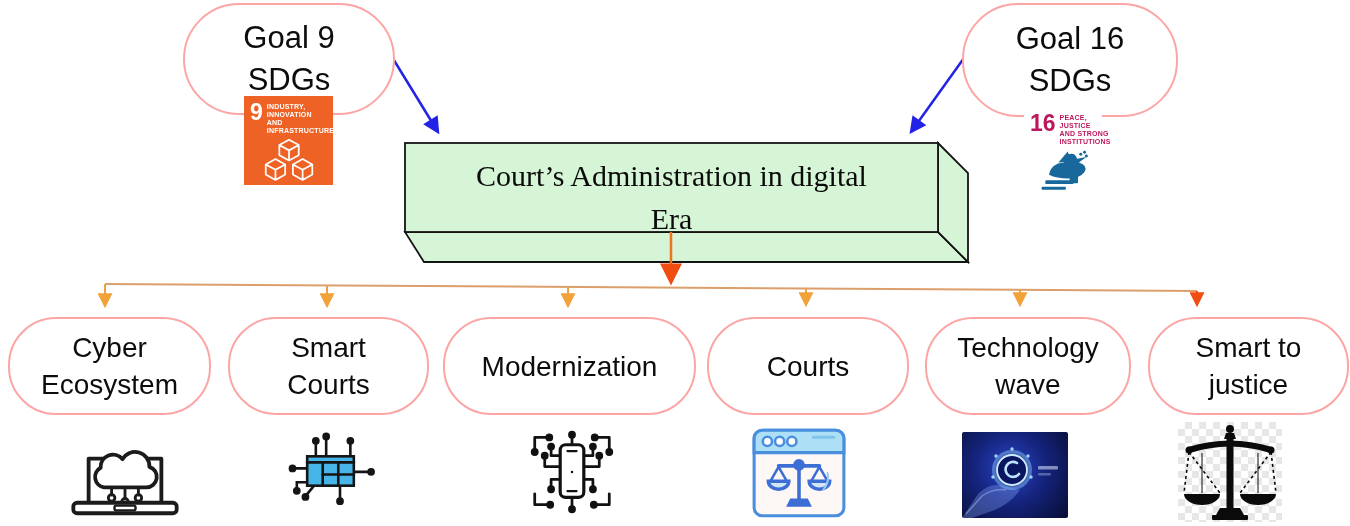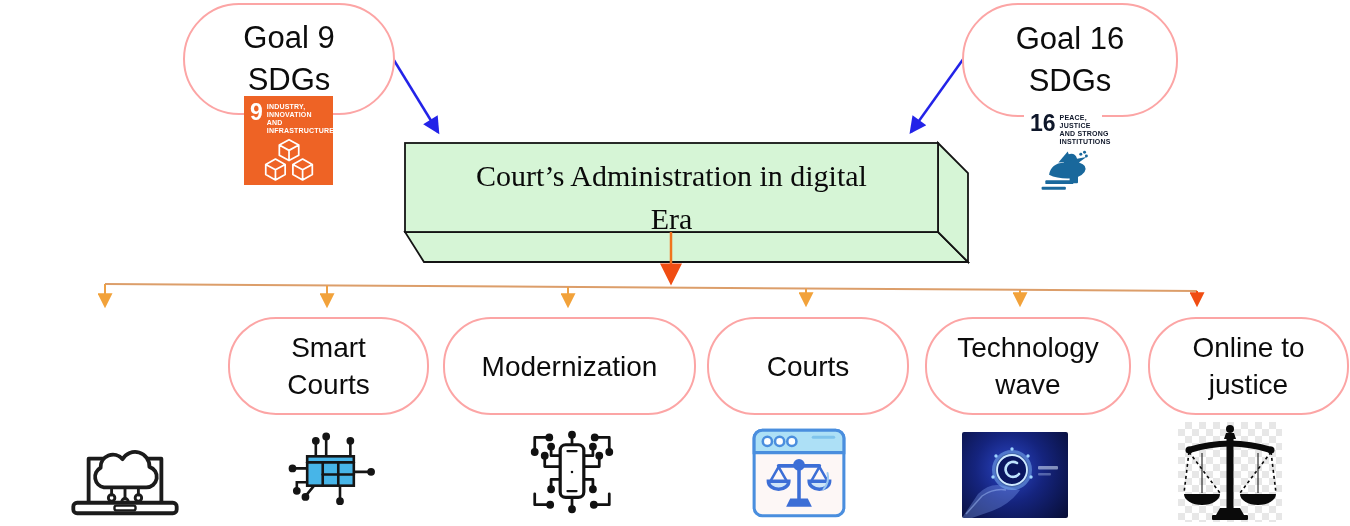--- a/index.html
+++ b/index.html
@@ -24,21 +24,21 @@
   .bubble span{display:block;}
 
   
   .center-text{position:absolute;left:405px;top:152px;width:533px;height:89px;z-index:5;
                display:flex;flex-direction:column;align-items:center;justify-content:center;
                font-family:"Liberation Serif",serif;font-size:30px;line-height:43px;color:#0a0a0a;text-align:center;}
 
   
   .sdg-badge{position:absolute;z-index:6;box-sizing:border-box;padding:5px 4px 2px 6px;}
   #sdg9-badge{left:244px;top:96px;width:89px;height:89px;background:#ee6325;color:#fff;}
-  #sdg16-badge{left:1024px;top:107px;width:78px;height:84px;background:#fff;color:#0f172a;}
+  #sdg16-badge{left:1024px;top:107px;width:78px;height:84px;background:#fff;color:#be185d;}
   .sdg-head{display:flex;align-items:flex-start;gap:4px;}
   .sdg-num{font-weight:bold;font-size:23px;line-height:23px;}
   .sdg-cap{font-weight:bold;font-size:7px;line-height:8px;letter-spacing:.2px;padding-top:2px;}
   .sdg-art{display:flex;justify-content:center;margin-top:3px;}
 
   
   .icon-box{position:absolute;z-index:4;}
   #icon-cyber{left:58px;top:426px;}
   #icon-smart{left:283px;top:426px;}
   #icon-modern{left:522px;top:424px;}
@@ -150,37 +150,41 @@
             <circle cx="52" cy="2" r="1.6"></circle>
             <circle cx="54" cy="6" r="1.6"></circle>
           <rect x="10" y="32" width="30" height="4" rx="1"></rect>
           <rect x="36" y="26" width="9" height="9" rx="1"></rect>
           <rect x="6" y="39" width="26" height="3" rx="1"></rect>
         </g>
       </svg>
     </div>
   </div>
 
+  <div class="bubble branch-bubble" id="branch-0">
+    <span>Cyber</span>
+    <span>Ecosystem</span>
+  </div>
   <div class="bubble branch-bubble" id="branch-1">
     <span>Smart</span>
     <span>Courts</span>
   </div>
   <div class="bubble branch-bubble" id="branch-2">
     <span>Modernization</span>
     <span></span>
   </div>
   <div class="bubble branch-bubble" id="branch-3">
     <span>Courts</span>
   </div>
   <div class="bubble branch-bubble" id="branch-4">
     <span>Technology</span>
     <span>wave</span>
   </div>
   <div class="bubble branch-bubble" id="branch-5">
-    <span>Online to</span>
+    <span>Smart to</span>
     <span>justice</span>
   </div>
 
   <div class="icon-box" id="icon-cyber">
     <svg width="134" height="96" viewBox="0 0 140 100" fill="none" stroke="#1b1b1b" stroke-width="4" stroke-linecap="round" stroke-linejoin="round">
       <path d="M32,80 V34 H108 V80"></path>
       <path d="M48,64 h44 a11,11 0 0 0 3.5,-21.5 a15,15 0 0 0 -28,-8 a13,13 0 0 0 -23,9 a11,11 0 0 0 3.5,20.5 z" fill="#fff"></path>
       <path d="M56,64 v8" stroke-width="3"></path>
         <circle cx="56" cy="75" r="3.4" stroke-width="3"></circle>
       <path d="M70,64 v12" stroke-width="3"></path>

